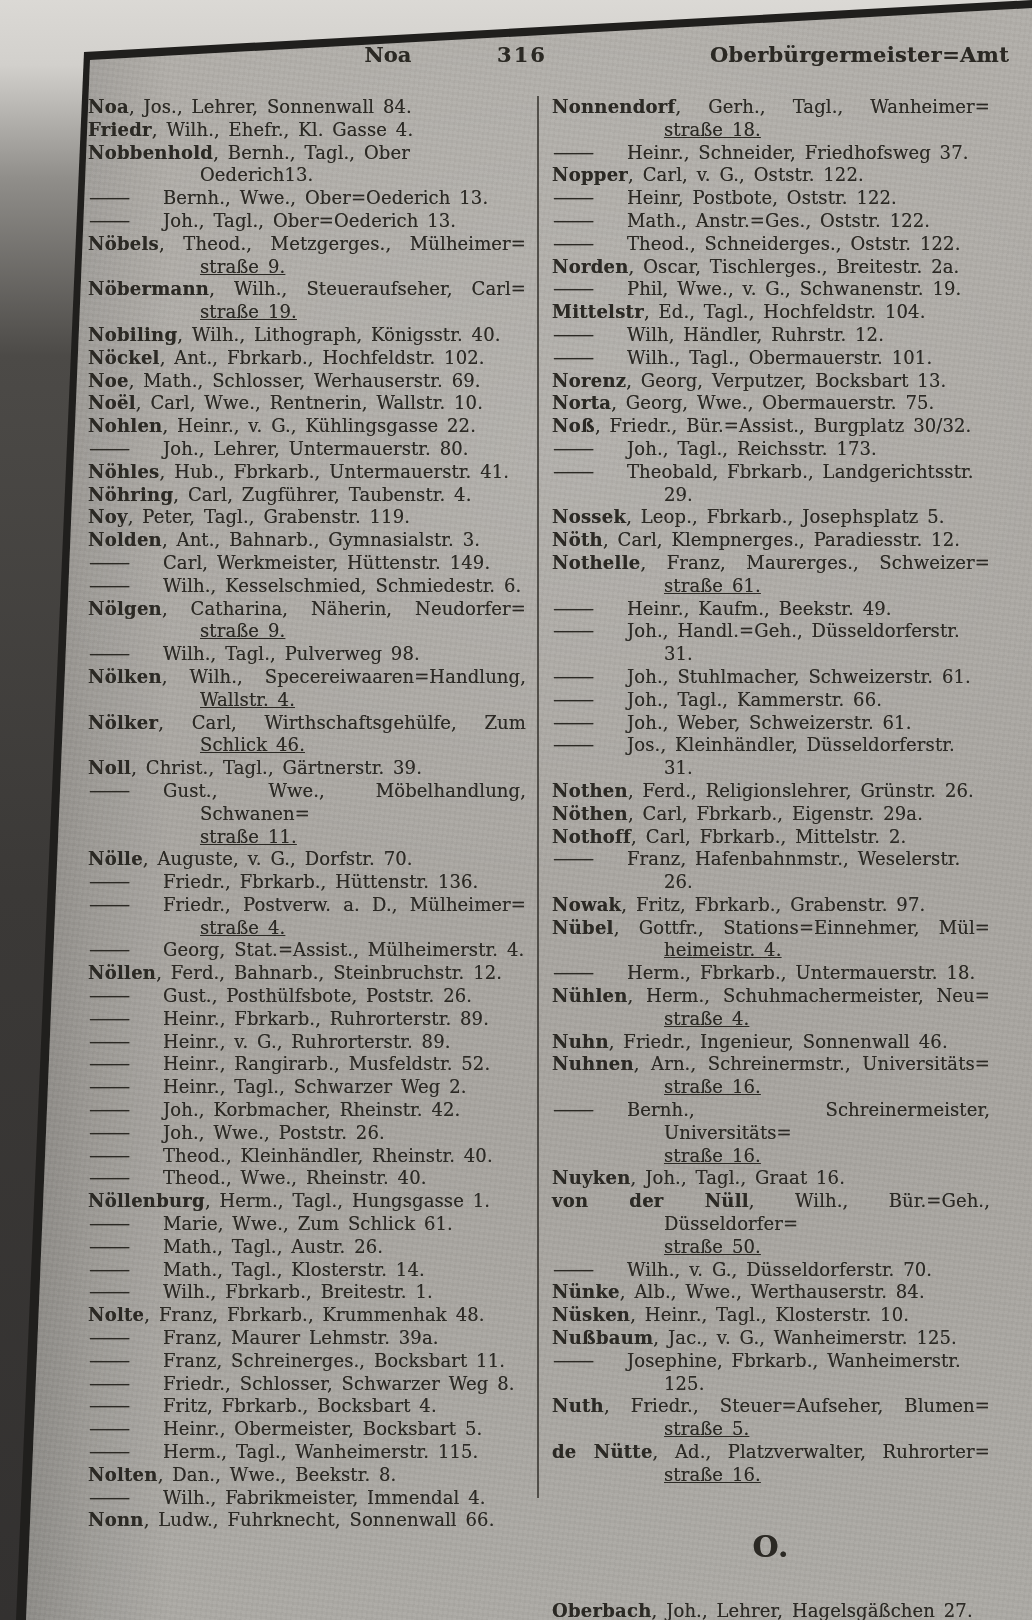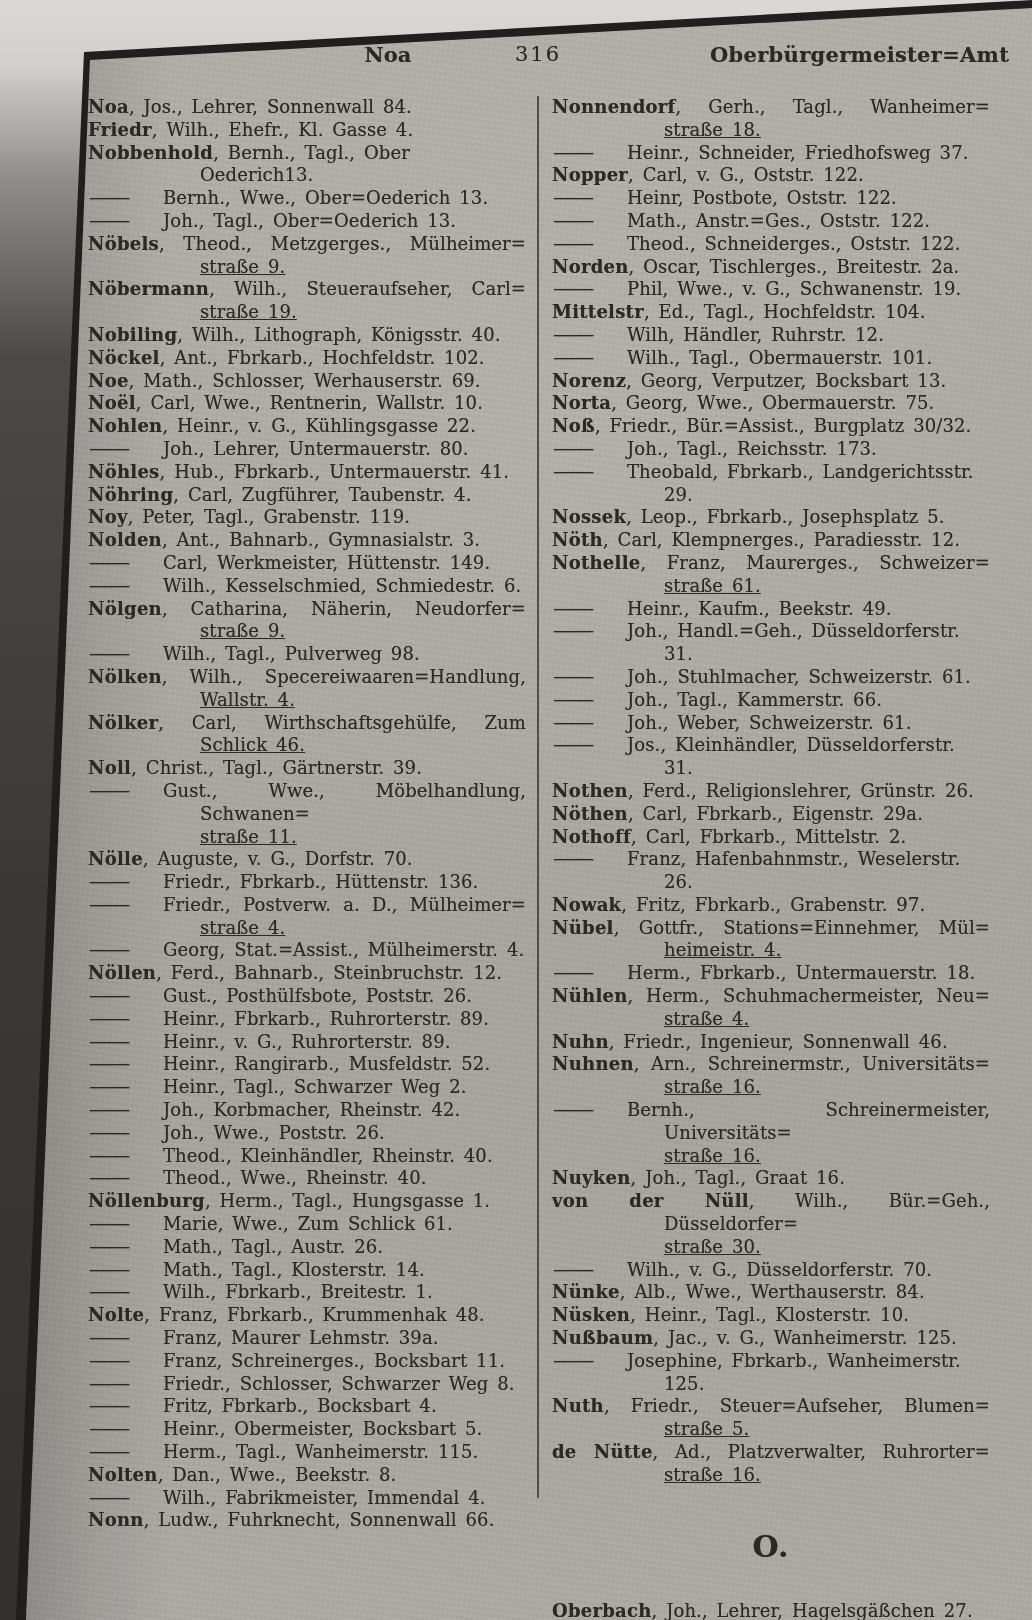--- a/index.html
+++ b/index.html
@@ -18,22 +18,22 @@
       linear-gradient(180deg,#b2afaa 0%,#aba8a3 30%,#a8a5a0 70%,#acaaa5 100%);}
   .grain{position:absolute;inset:0;pointer-events:none;
     clip-path:polygon(90px 60px,1032px 8px,1032px 1620px,26px 1620px);
     background:
       repeating-linear-gradient(7deg,rgba(255,255,255,0.02) 0 3px,rgba(0,0,0,0.02) 3px 6px),
       repeating-linear-gradient(97deg,rgba(0,0,0,0.015) 0 2px,rgba(255,255,255,0.015) 2px 5px);}
   .content{position:absolute;left:88px;top:42px;width:902px;color:#2b2924;
     text-shadow:0 0 0.5px rgba(43,41,36,0.55);}
   .hdr{position:relative;height:44px;font-size:21px;font-weight:bold;}
   .hdr-left{position:absolute;left:240px;width:120px;text-align:center;}
-  .hdr-num{position:absolute;left:400px;width:100px;text-align:center;
-    font-weight:normal;letter-spacing:2px;}
+  .hdr-num{position:absolute;left:384px;width:100px;text-align:center;
+    font-weight:bold;letter-spacing:2px;}
   .hdr-right{position:absolute;left:622px;width:290px;text-align:left;letter-spacing:0.3px;}
   .cols{display:flex;margin-top:10px;}
   .col-left{width:438px;}
   .col-right{width:438px;margin-left:26px;}
   .divider{position:absolute;left:449px;top:54px;width:2px;height:1402px;
     background:rgba(55,52,48,0.78);}
   .entry{margin:0;padding-left:112px;font-size:18px;line-height:22.8px;
     word-spacing:3px;letter-spacing:0.1px;}
   .ln{display:block;}
   .ln.first{text-indent:-112px;}
@@ -345,21 +345,21 @@
           </p>
           <p class="entry">
             <span class="ln first just"><span class="dash"><span>—</span></span>Bernh., Schreinermeister, Universitäts=</span>
             <span class="ln cont">straße 16.</span>
           </p>
           <p class="entry">
             <span class="ln first"><b>Nuyken</b>, Joh., Tagl., Graat 16.</span>
           </p>
           <p class="entry">
             <span class="ln first just"><b>von der Nüll</b>, Wilh., Bür.=Geh., Düsseldorfer=</span>
-            <span class="ln cont">straße 30.</span>
+            <span class="ln cont">straße 50.</span>
           </p>
           <p class="entry">
             <span class="ln first"><span class="dash"><span>—</span></span>Wilh., v. G., Düsseldorferstr. 70.</span>
           </p>
           <p class="entry">
             <span class="ln first"><b>Nünke</b>, Alb., Wwe., Werthauserstr. 84.</span>
           </p>
           <p class="entry">
             <span class="ln first"><b>Nüsken</b>, Heinr., Tagl., Klosterstr. 10.</span>
           </p>

